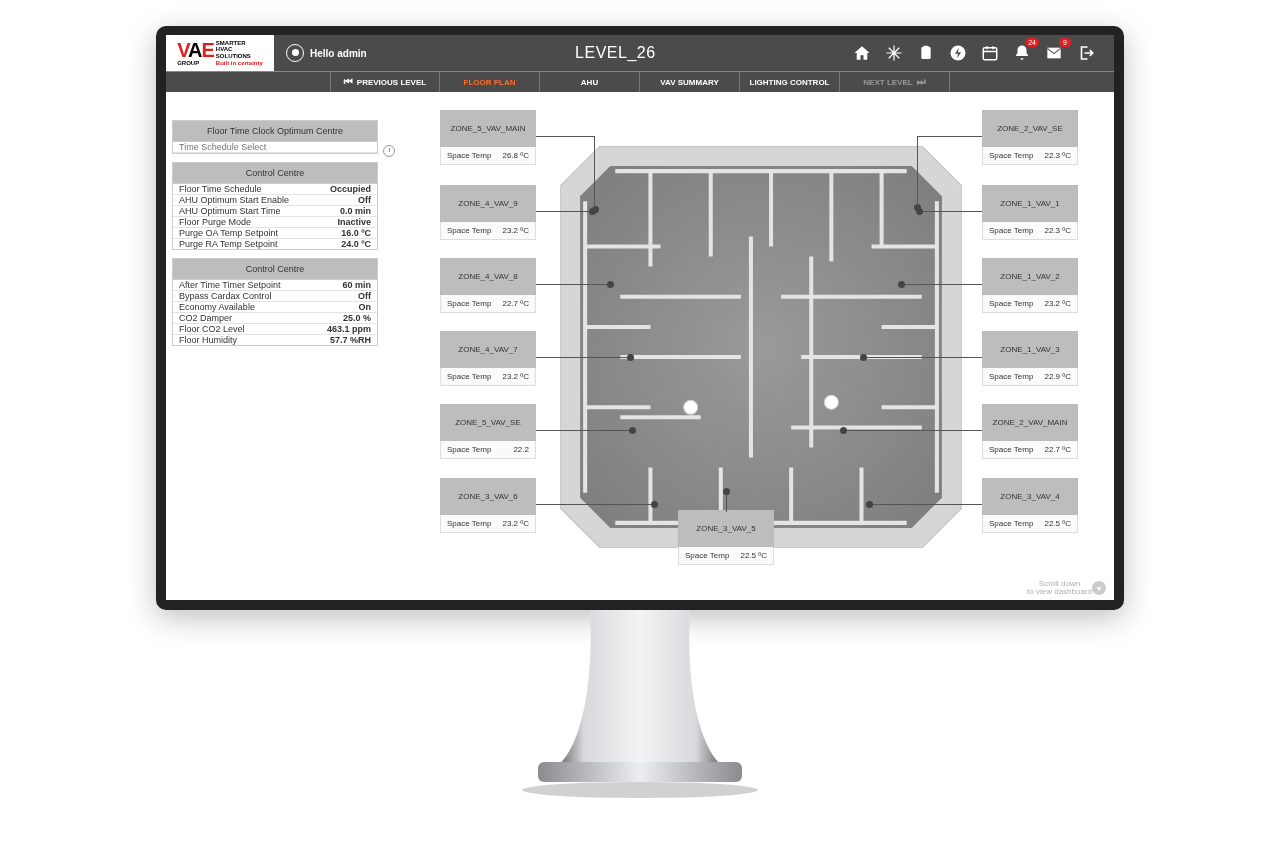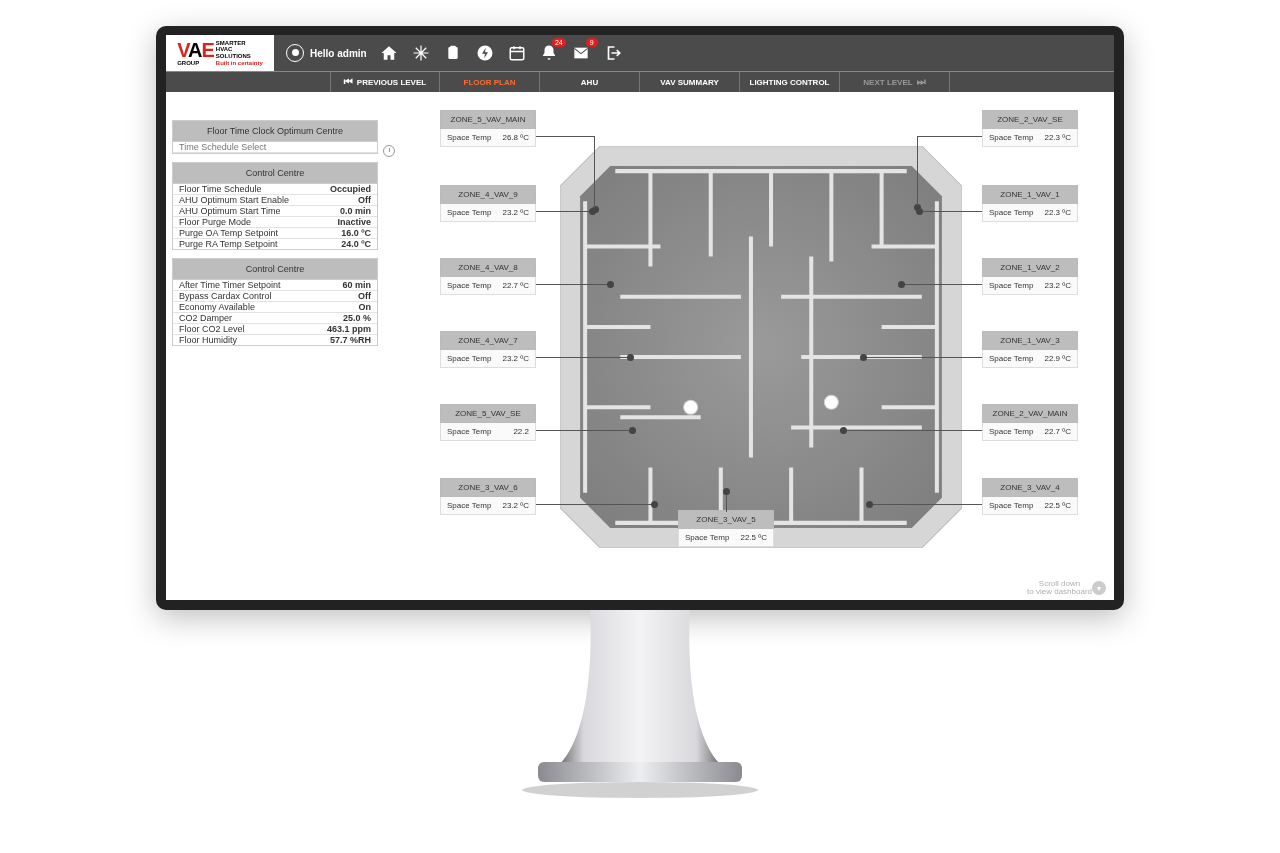--- a/index.html
+++ b/index.html
@@ -207,21 +207,21 @@
   .plansvg { width:100%; height:100%; }
   .zone-box {
     position:absolute;
     width:96px;
   }
   .zone-lab {
     background:#bdbdbd;
     border:1px solid #bbb;
     text-align:center;
     font-size:8px;
-    padding:4px 2px;
+    padding:13px 2px;
     color:#333;
   }
   .zone-val {
     background:#fafafa;
     border:1px solid #ddd;
     border-top:none;
     display:flex;
     justify-content:space-between;
     padding:4px 6px;
     font-size:8px;
@@ -267,20 +267,21 @@
           <span>SMARTER</span><br>
           <span>HVAC</span><br>
           <span>SOLUTIONS</span><br>
           <span class="r">Built in certainty</span>
         </div>
       </div>
       <div class="user-area">
         <span class="user-icon"></span>
         <span>Hello admin</span>
       </div>
+      <div class="title-area">LEVEL_26</div>
       <div class="icons-area">
         <span class="tbicon">
           <svg viewBox="0 0 24 24" width="18" height="18">
               <path fill="#fff" d="M12 3l10 9h-3v9h-5v-6h-4v6H5v-9H2z"></path>
             </svg>
         </span>
         <span class="tbicon">
           <svg viewBox="0 0 24 24" width="18" height="18">
               <path stroke="#fff" stroke-width="1.6" fill="none" d="M12 2v20M2 12h20M5 5l14 14M19 5L5 19"></path>
             </svg>

